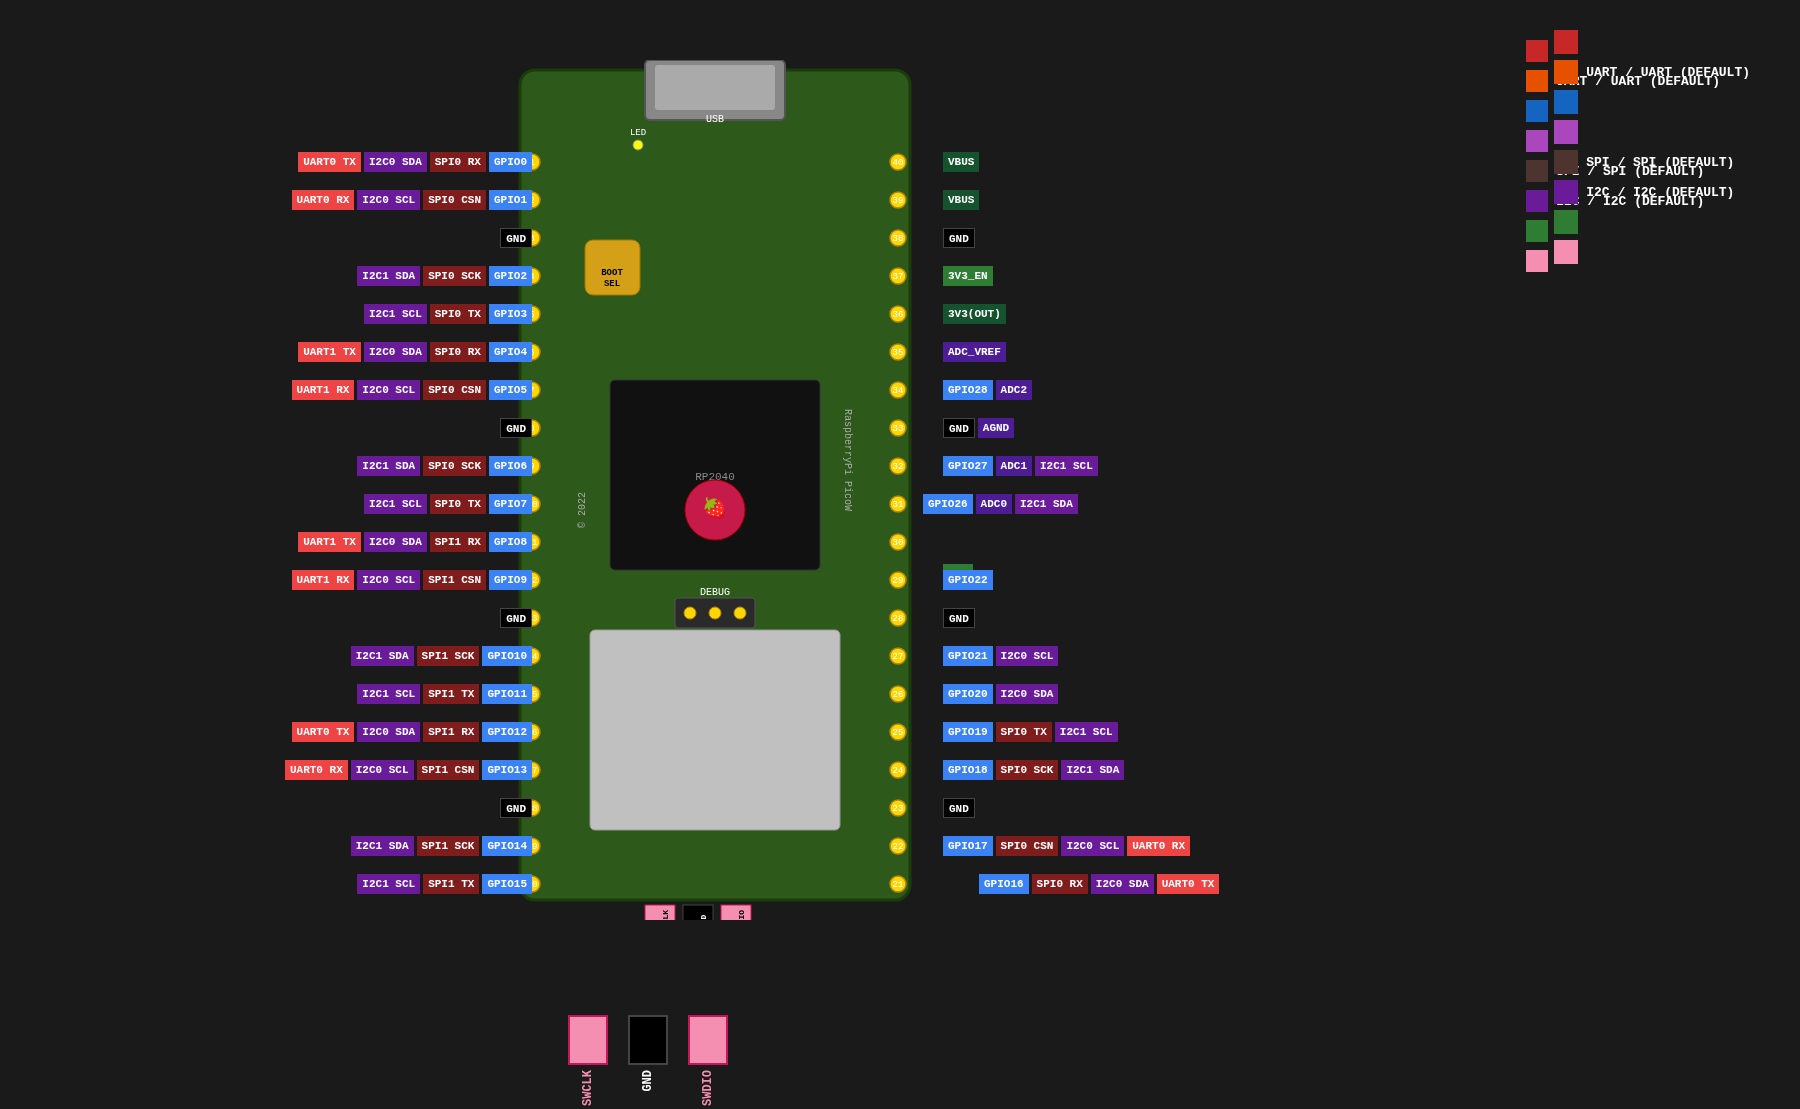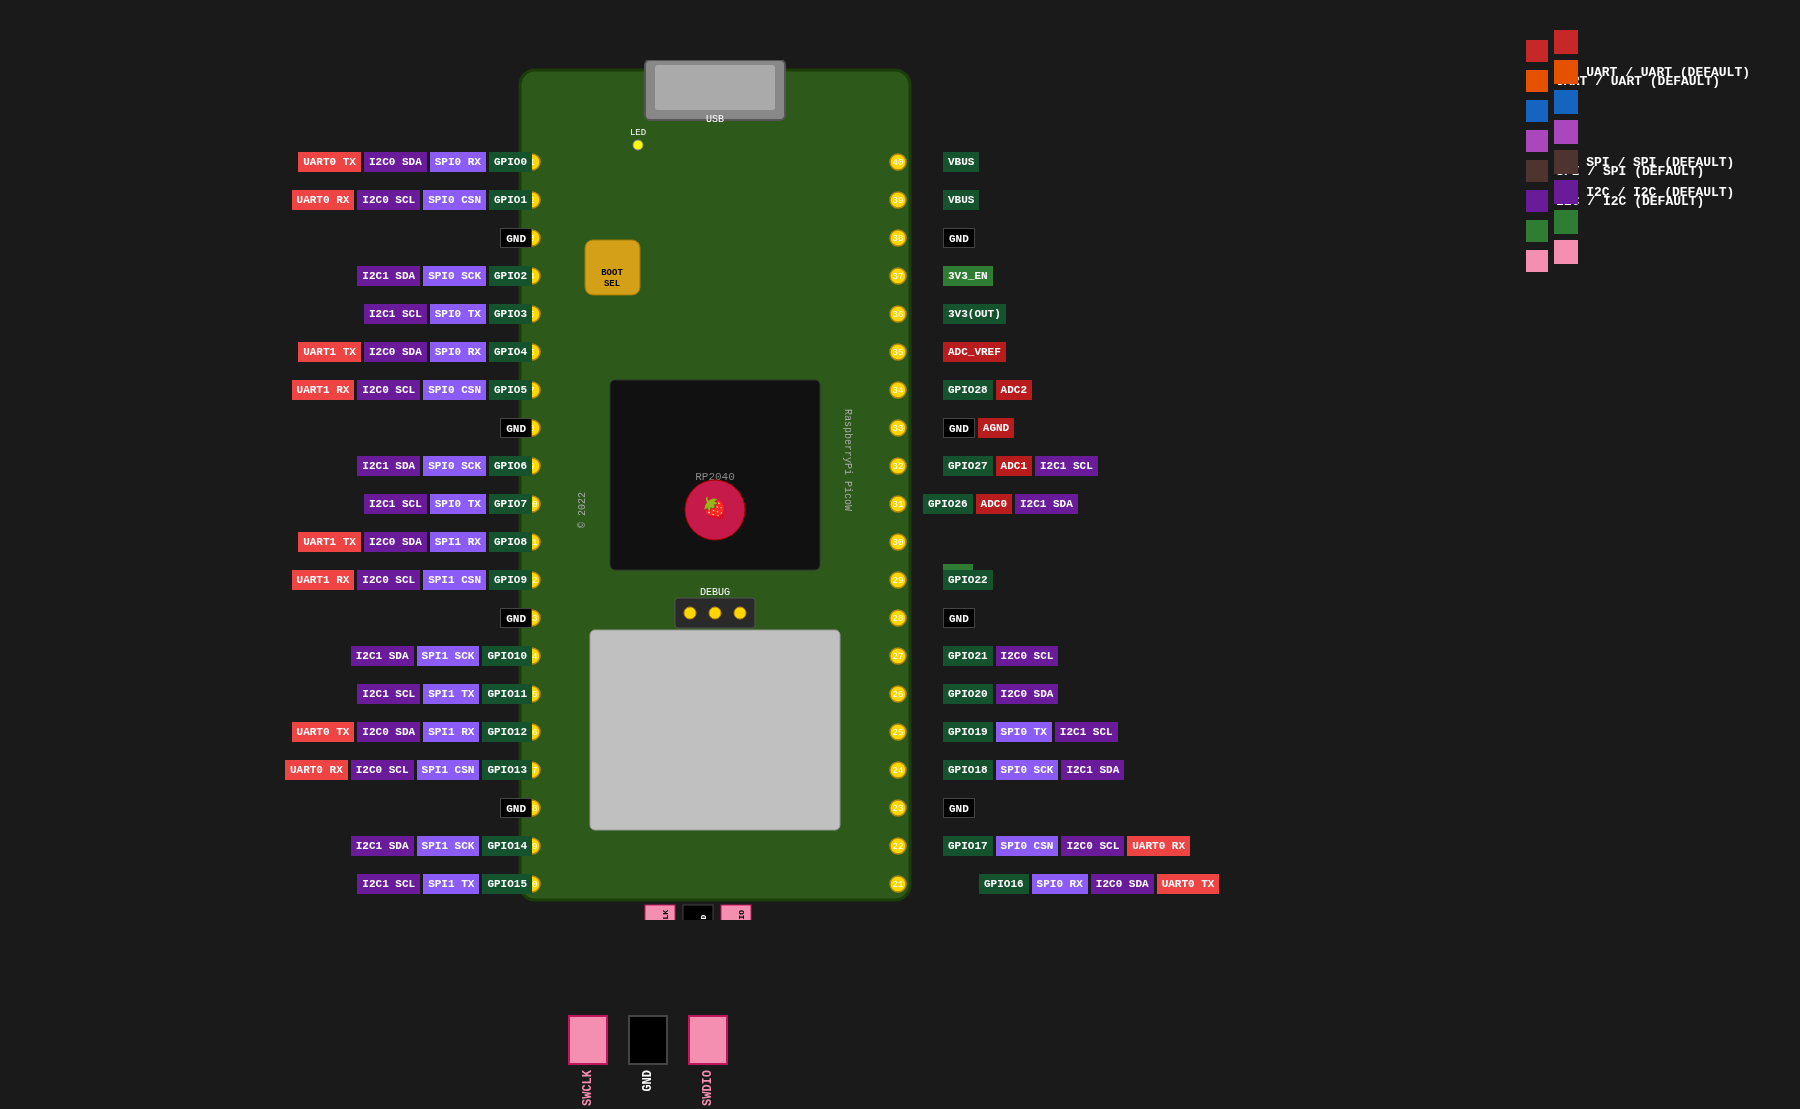--- a/index.html
+++ b/index.html
@@ -24,29 +24,29 @@
       padding: 2px 5px;
       font-family: 'Courier New', monospace;
       font-weight: bold;
       font-size: 11px;
       color: white;
       white-space: nowrap;
       height: 20px;
       line-height: 16px;
     }
 
-    .lbl-gpio { background: #14532d; }
+    .lbl-gpio { background: #3b82f6; }
     .lbl-gnd { background: #000000; border: 1px solid #444; }
     .lbl-uart { background: #ef4444; }
     .lbl-i2c { background: #6A1B9A; }
-    .lbl-spi { background: #8b5cf6; }
+    .lbl-spi { background: #7f1d1d; }
     .lbl-power-red { background: #14532d; }
     .lbl-power-green { background: #2E7D32; }
     .lbl-run { background: #2E7D32; }
-    .lbl-adc { background: #b91c1c; }
+    .lbl-adc { background: #4c1d95; }
 
     
     .board-wrapper {
       position: absolute;
       left: 490px;
       top: 60px;
       width: 450px;
       height: 820px;
     }
 

